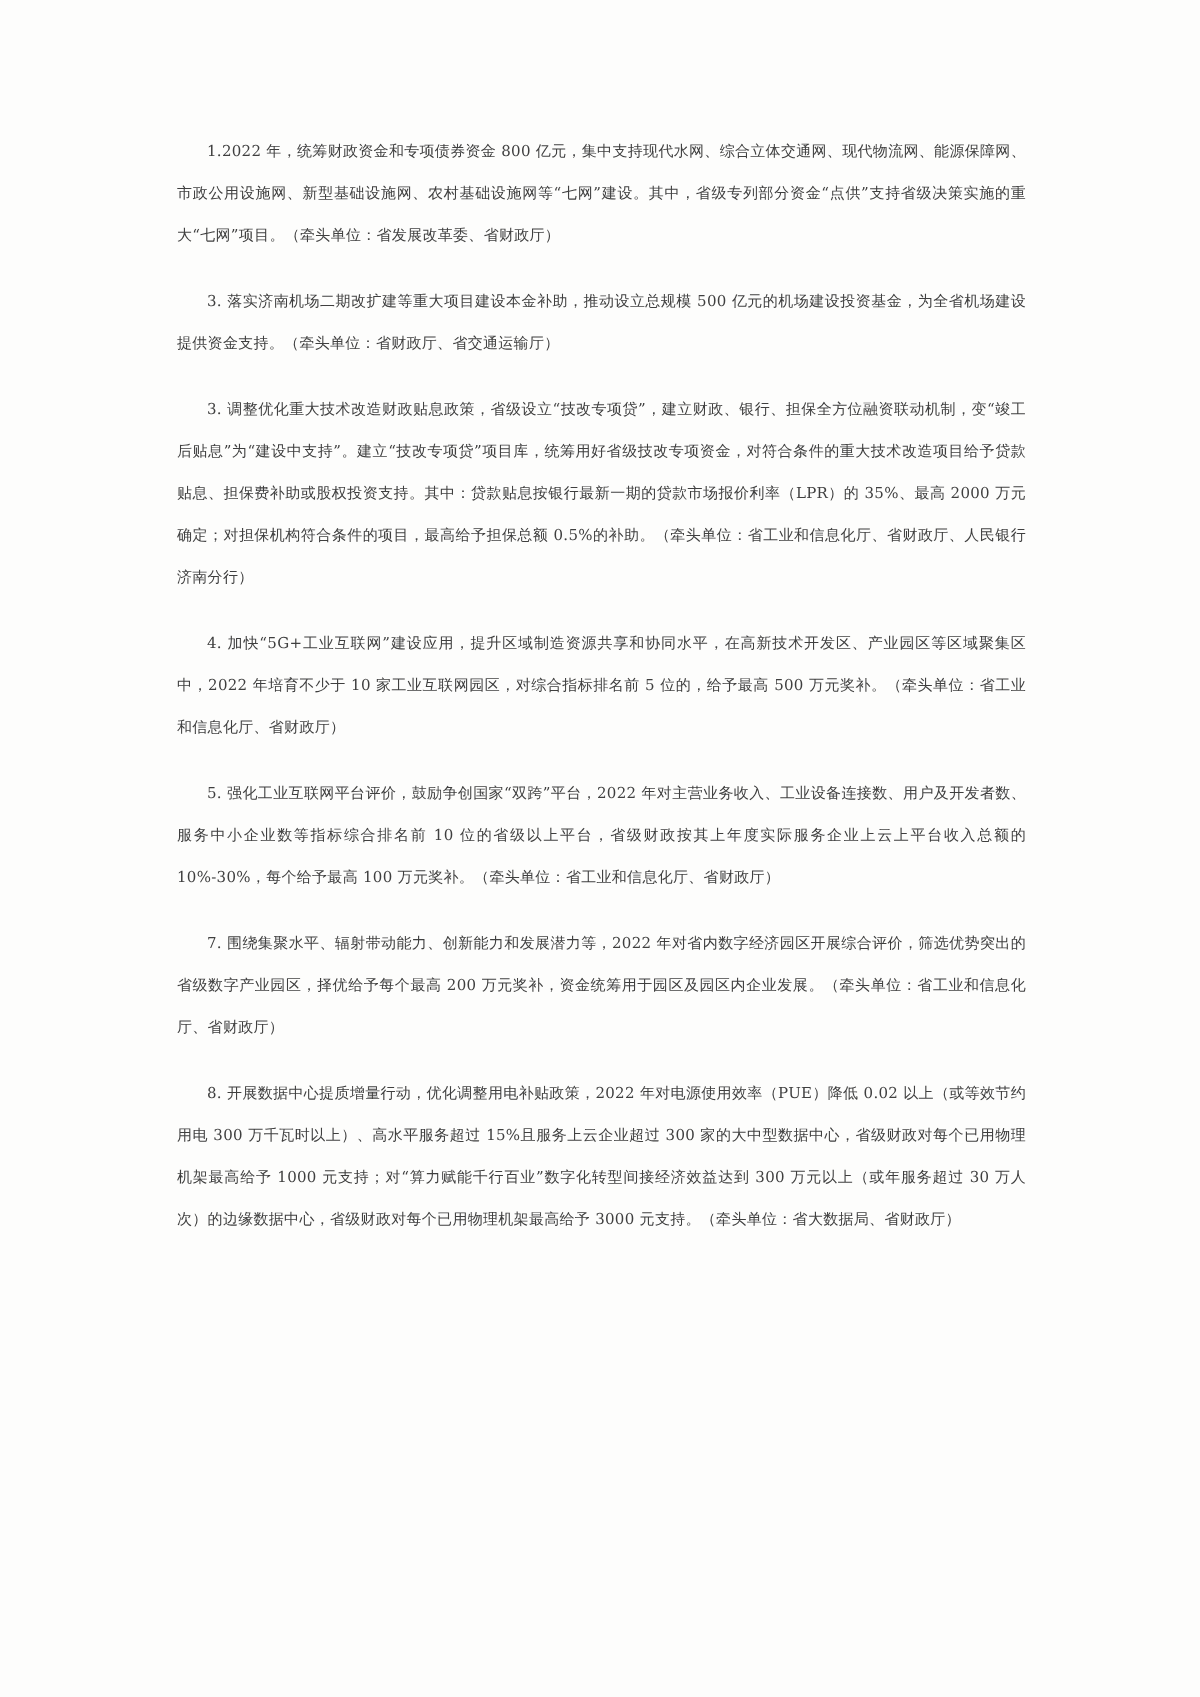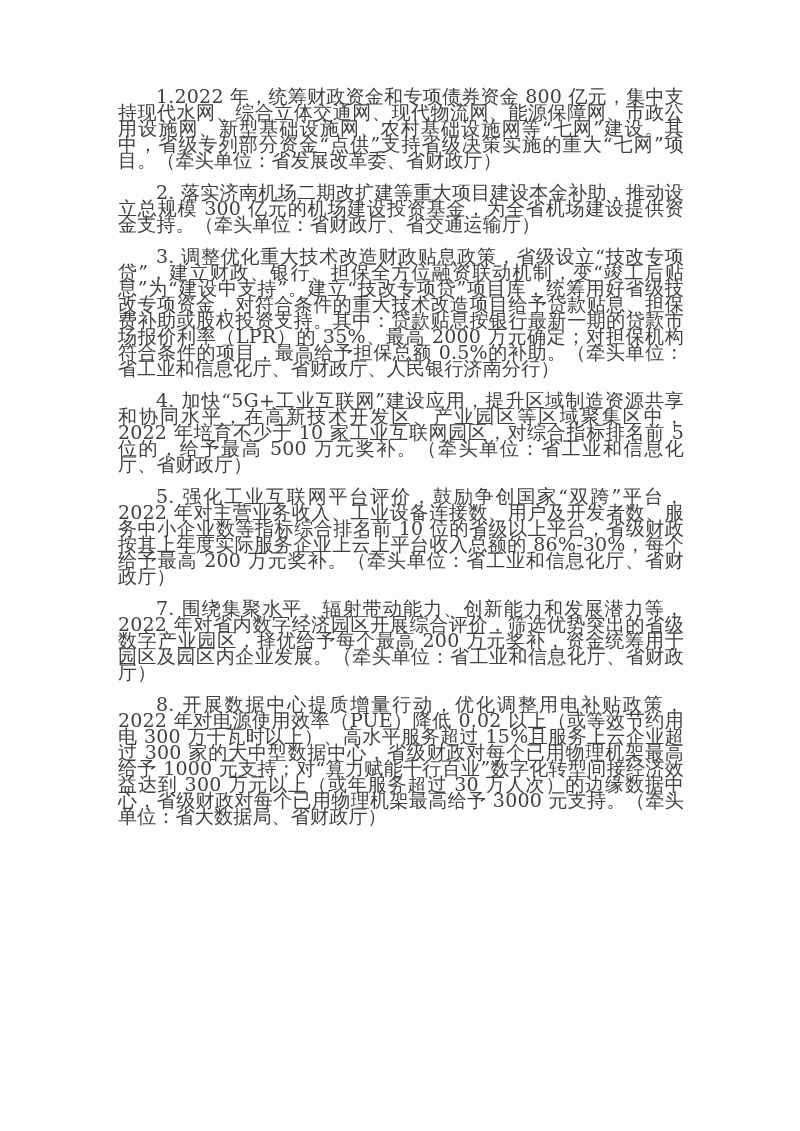--- a/index.html
+++ b/index.html
@@ -21,40 +21,40 @@
     background: #fdfdfc;
   }
   .content {
     position: absolute;
     left: 118px;
     top: 88px;
     width: 566px;
   }
   .para {
     margin: 0 0 16px 0;
-    font-size: 19px;
-    line-height: 16px;
+    font-size: 10px;
+    line-height: 28px;
     text-align: justify;
     text-justify: inter-ideograph;
     text-indent: 2em;
     color: #3f3f3f;
     letter-spacing: 0.2px;
     font-family: "DejaVu Serif", "Liberation Serif", serif;
   }
   .para:last-child {
     margin-bottom: 0;
   }
 </style>
 </head>
 <body>
 
 <div class="page">
   <div class="content">
     <p class="para">1.2022 年，统筹财政资金和专项债券资金 800 亿元，集中支持现代水网、综合立体交通网、现代物流网、能源保障网、市政公用设施网、新型基础设施网、农村基础设施网等“七网”建设。其中，省级专列部分资金“点供”支持省级决策实施的重大“七网”项目。（牵头单位：省发展改革委、省财政厅）</p>
-    <p class="para">2. 落实济南机场二期改扩建等重大项目建设本金补助，推动设立总规模 300 亿元的机场建设投资基金，为全省机场建设提供资金支持。（牵头单位：省财政厅、省交通运输厅）</p>
+    <p class="para">3. 落实济南机场二期改扩建等重大项目建设本金补助，推动设立总规模 500 亿元的机场建设投资基金，为全省机场建设提供资金支持。（牵头单位：省财政厅、省交通运输厅）</p>
     <p class="para">3. 调整优化重大技术改造财政贴息政策，省级设立“技改专项贷”，建立财政、银行、担保全方位融资联动机制，变“竣工后贴息”为“建设中支持”。建立“技改专项贷”项目库，统筹用好省级技改专项资金，对符合条件的重大技术改造项目给予贷款贴息、担保费补助或股权投资支持。其中：贷款贴息按银行最新一期的贷款市场报价利率（LPR）的 35%、最高 2000 万元确定；对担保机构符合条件的项目，最高给予担保总额 0.5%的补助。（牵头单位：省工业和信息化厅、省财政厅、人民银行济南分行）</p>
     <p class="para">4. 加快“5G+工业互联网”建设应用，提升区域制造资源共享和协同水平，在高新技术开发区、产业园区等区域聚集区中，2022 年培育不少于 10 家工业互联网园区，对综合指标排名前 5 位的，给予最高 500 万元奖补。（牵头单位：省工业和信息化厅、省财政厅）</p>
-    <p class="para">5. 强化工业互联网平台评价，鼓励争创国家“双跨”平台，2022 年对主营业务收入、工业设备连接数、用户及开发者数、服务中小企业数等指标综合排名前 10 位的省级以上平台，省级财政按其上年度实际服务企业上云上平台收入总额的 86%-30%，每个给予最高 200 万元奖补。（牵头单位：省工业和信息化厅、省财政厅）</p>
+    <p class="para">5. 强化工业互联网平台评价，鼓励争创国家“双跨”平台，2022 年对主营业务收入、工业设备连接数、用户及开发者数、服务中小企业数等指标综合排名前 10 位的省级以上平台，省级财政按其上年度实际服务企业上云上平台收入总额的 10%-30%，每个给予最高 100 万元奖补。（牵头单位：省工业和信息化厅、省财政厅）</p>
     <p class="para">7. 围绕集聚水平、辐射带动能力、创新能力和发展潜力等，2022 年对省内数字经济园区开展综合评价，筛选优势突出的省级数字产业园区，择优给予每个最高 200 万元奖补，资金统筹用于园区及园区内企业发展。（牵头单位：省工业和信息化厅、省财政厅）</p>
     <p class="para">8. 开展数据中心提质增量行动，优化调整用电补贴政策，2022 年对电源使用效率（PUE）降低 0.02 以上（或等效节约用电 300 万千瓦时以上）、高水平服务超过 15%且服务上云企业超过 300 家的大中型数据中心，省级财政对每个已用物理机架最高给予 1000 元支持；对“算力赋能千行百业”数字化转型间接经济效益达到 300 万元以上（或年服务超过 30 万人次）的边缘数据中心，省级财政对每个已用物理机架最高给予 3000 元支持。（牵头单位：省大数据局、省财政厅）</p>
 
   </div>
 </div>
 
 </body></html>

